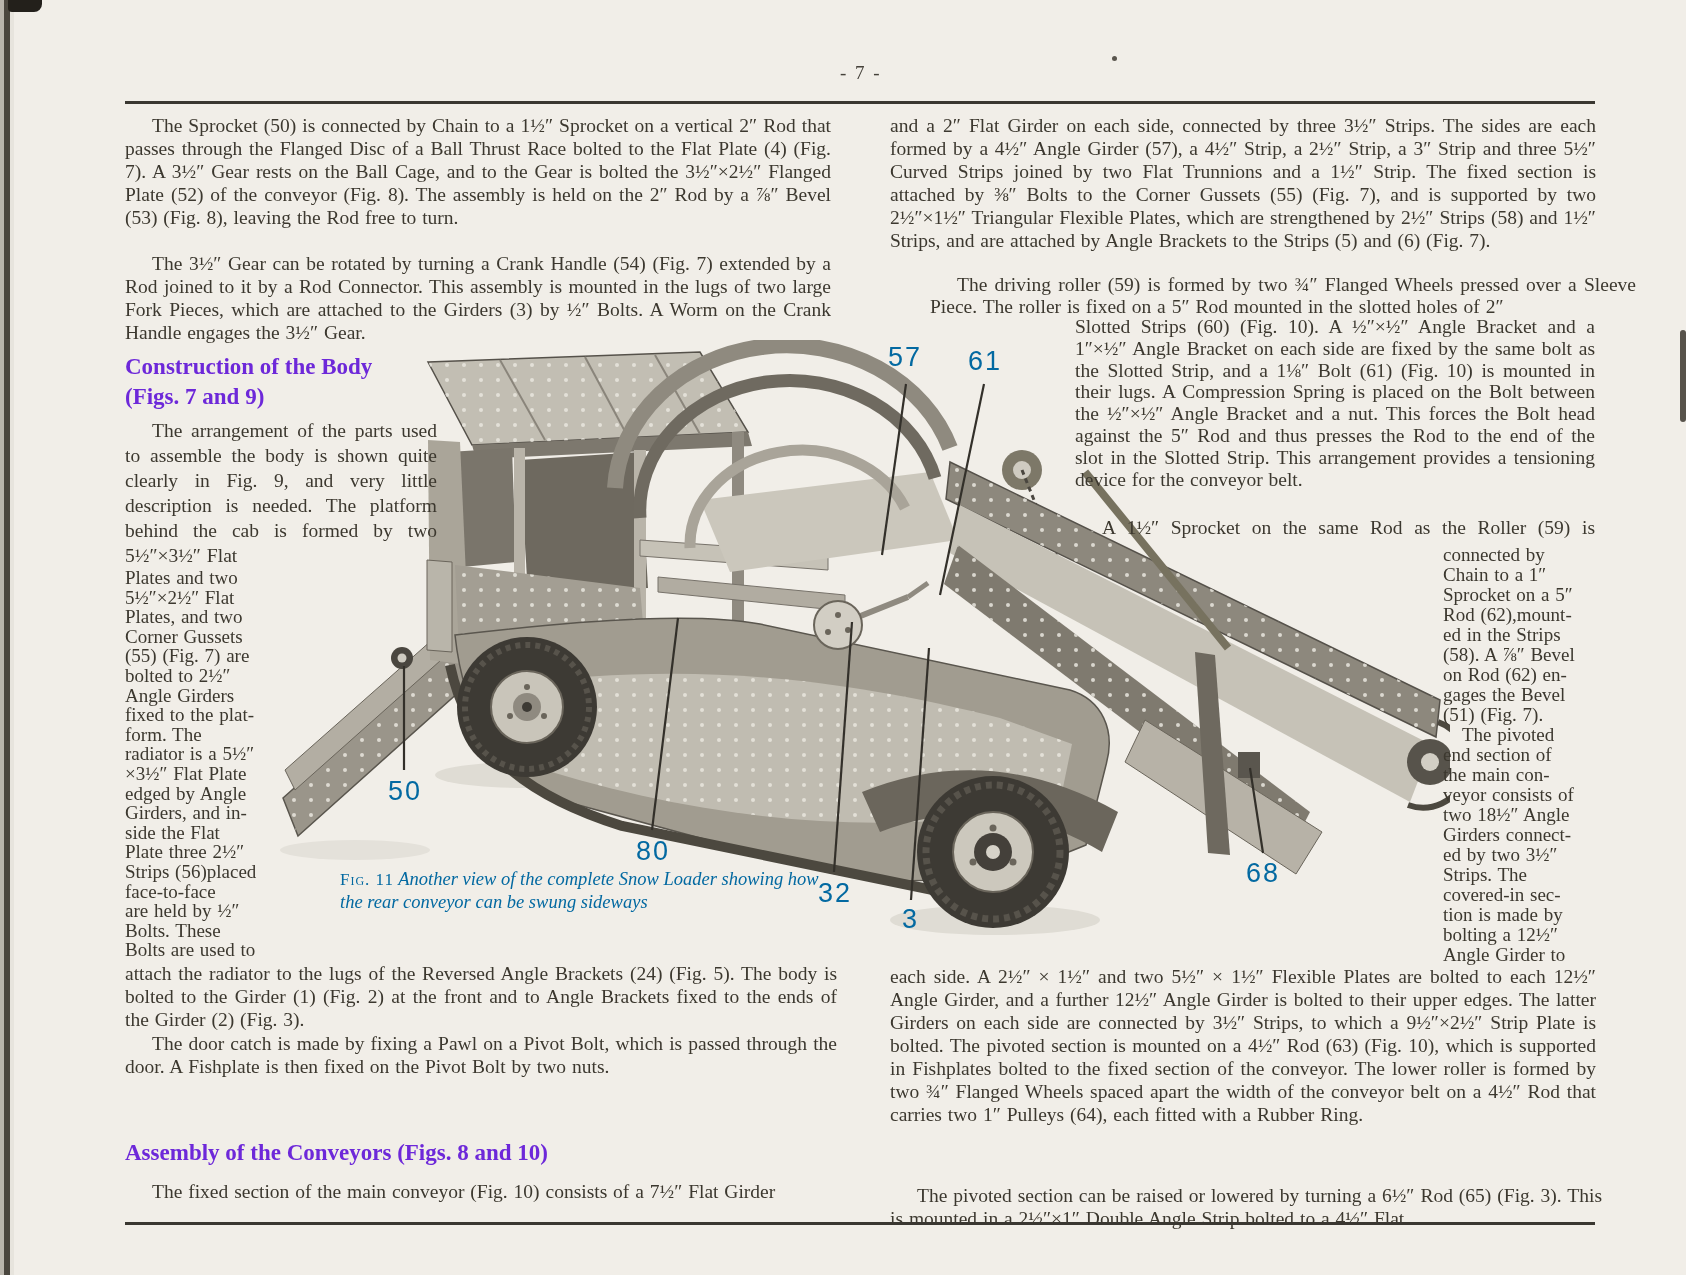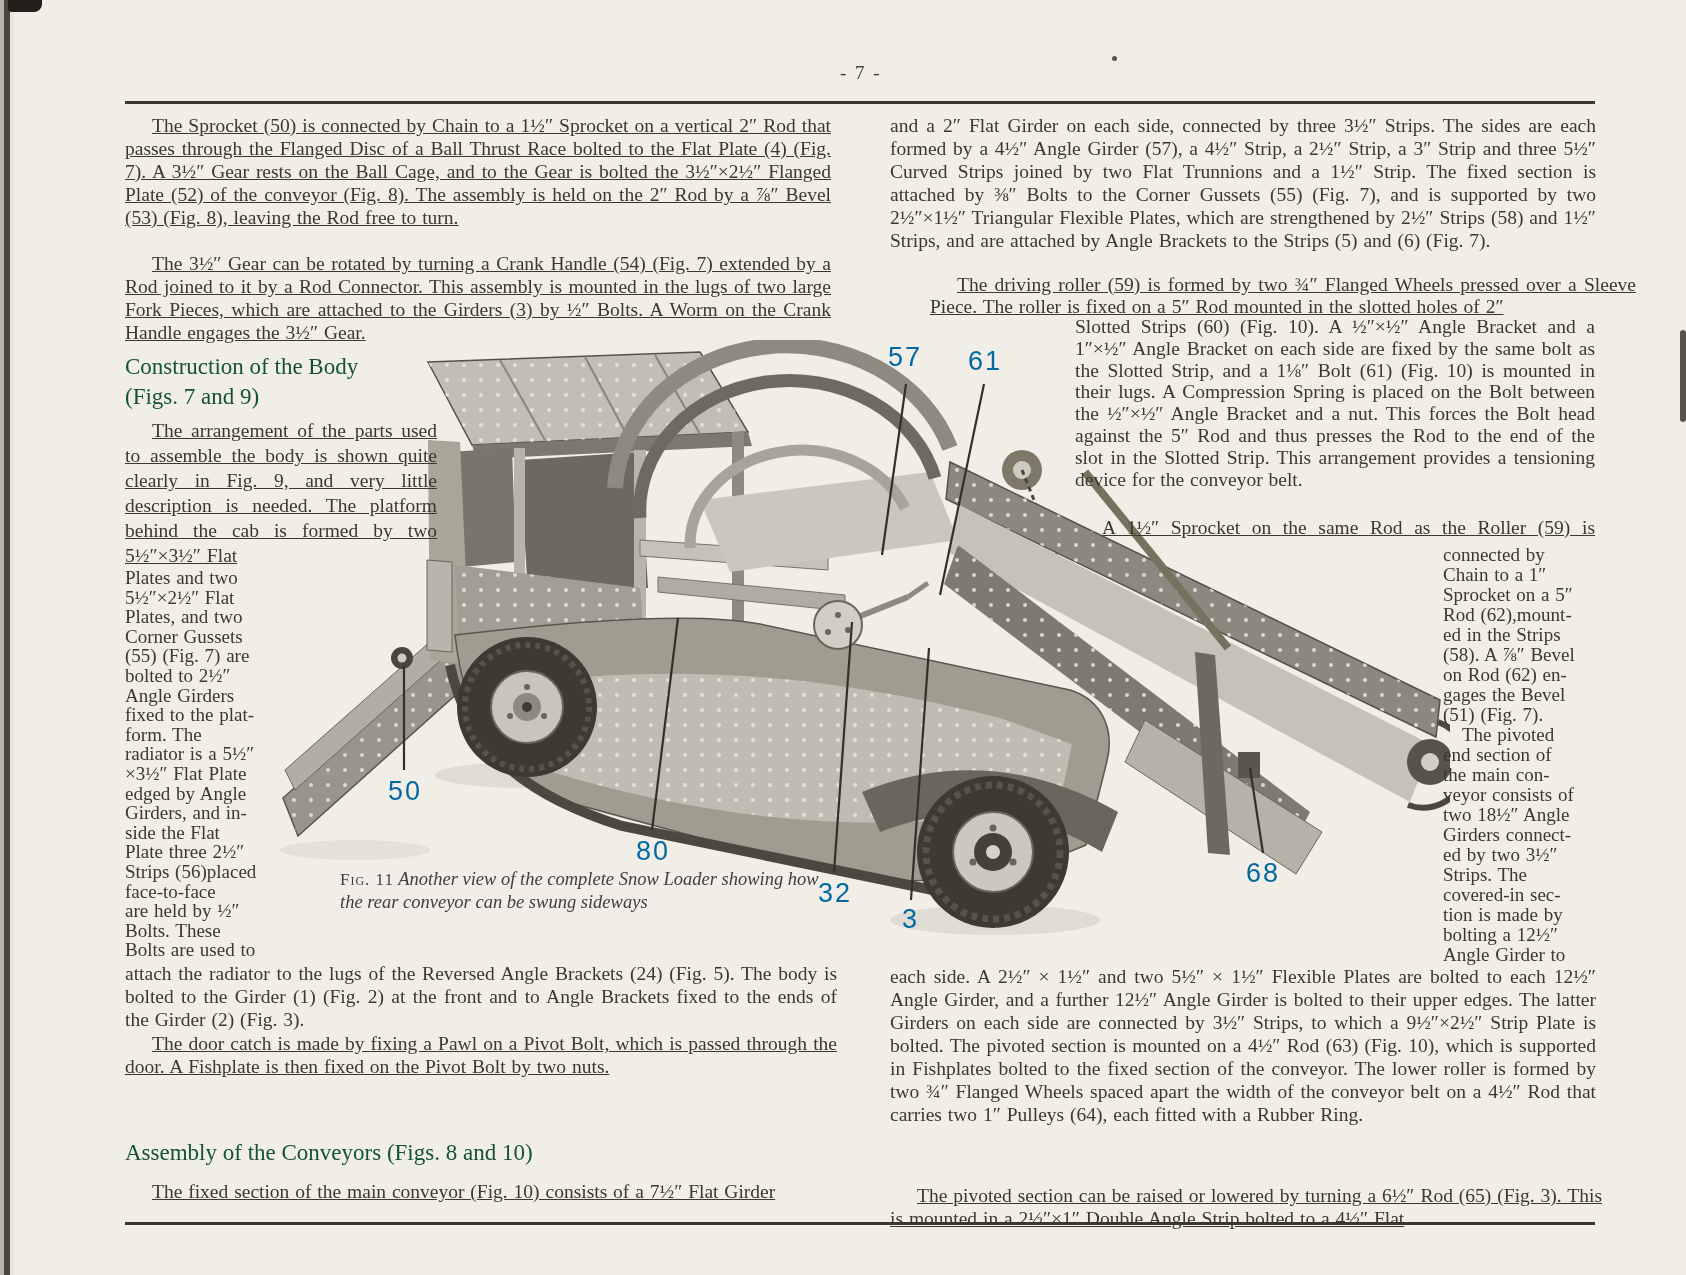--- a/index.html
+++ b/index.html
@@ -1,26 +1,26 @@
 <!DOCTYPE html>
 <html><head>
 <meta charset="utf-8">
 <style>
   html,body{margin:0;padding:0;background:#d8d5cd;}
   #page{position:relative;width:1686px;height:1275px;background:#f1eee8;overflow:hidden;
         font-family:"Liberation Serif",serif;color:#3a362f;}
   .rule{position:absolute;height:3px;background:#3a3731;}
   .para{position:absolute;font-size:19.5px;line-height:23px;text-align:justify;
         word-spacing:1px;color:#3c382f;}
-  .indent{text-indent:27px;text-decoration:underline;}
+  .indent{text-indent:27px;}
   .preline{white-space:pre-line;text-align:left;}
-  .headline{position:absolute;font-weight:normal;font-size:23px;line-height:30px;color:#14532d;
+  .headline{position:absolute;font-weight:bold;font-size:23px;line-height:30px;color:#6d28d9;
         white-space:pre-line;}
   .pagenum{position:absolute;font-size:19px;color:#45413a;letter-spacing:2px;}
-  .caption{position:absolute;font-size:18.5px;line-height:23px;font-style:italic;color:#404040;}
+  .caption{position:absolute;font-size:18.5px;line-height:23px;font-style:italic;color:#0369a1;}
   .caption .cap-label{font-style:normal;font-variant:small-caps;letter-spacing:1px;font-size:17px;}
   .callout{position:absolute;font-family:"Liberation Sans","DejaVu Sans",sans-serif;
         font-size:27px;color:#0369a1;letter-spacing:2px;}
   .speck{position:absolute;background:#5a564e;border-radius:50%;}
   #figure-svg{position:absolute;left:280px;top:340px;width:1170px;height:600px;}
   #edge-left{position:absolute;left:0;top:0;width:14px;height:1275px;
         background:linear-gradient(90deg,#b9b5ac 0 4px,#4a463e 4px 10px,#e7e4dd 10px);}
   #corner-chip{position:absolute;left:8px;top:0;width:34px;height:12px;background:#23201b;
         border-radius:0 0 8px 4px;}
   #edge-right-mark{position:absolute;right:0;top:330px;width:6px;height:92px;background:#57534b;border-radius:3px;}

